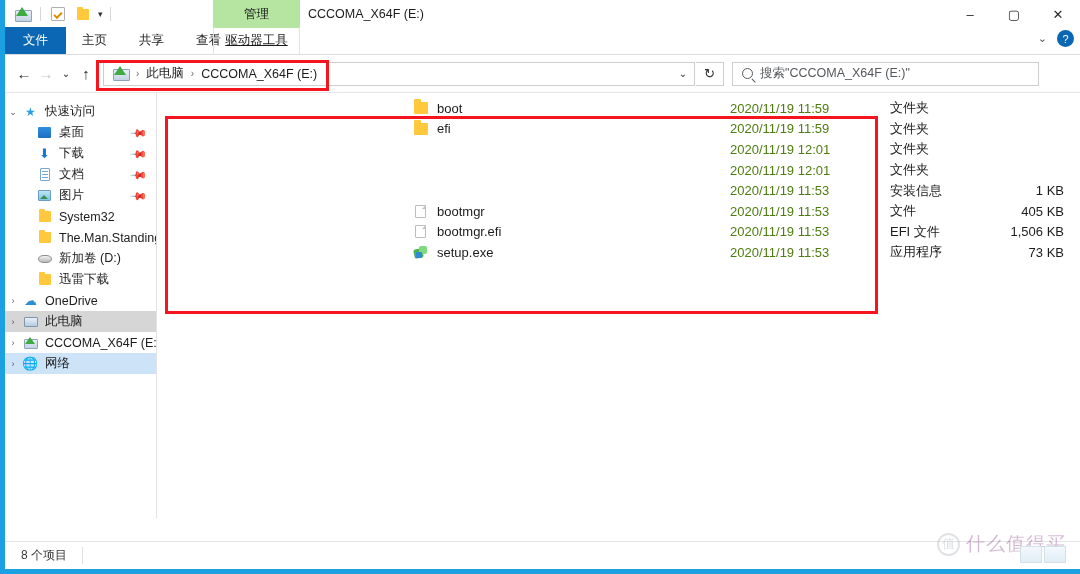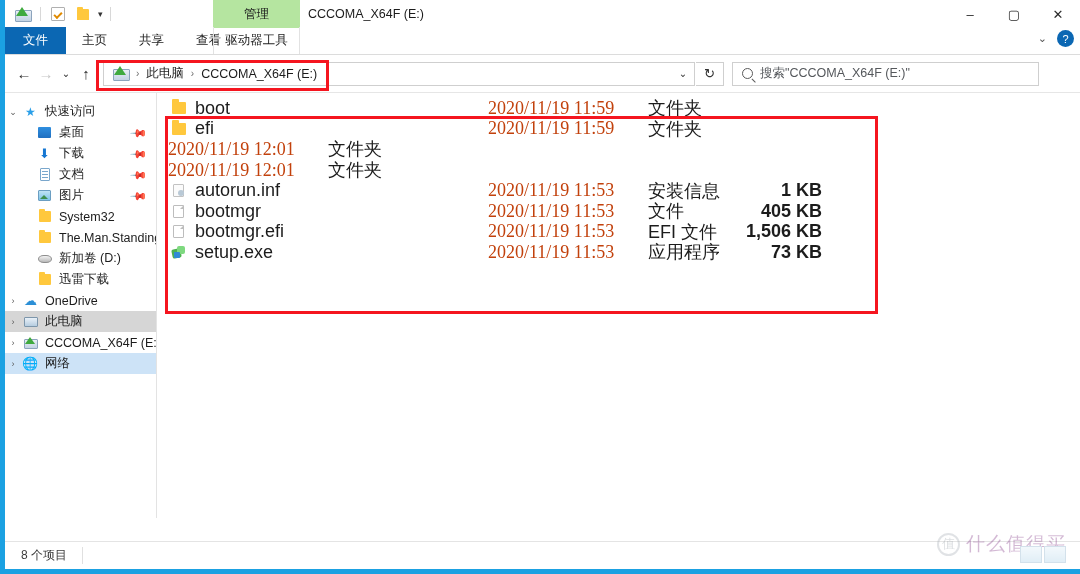--- a/index.html
+++ b/index.html
@@ -100,21 +100,21 @@
     height: 27px; padding: 0 16px;
     display: flex; align-items: center;
     font-size: 12.5px; color: #1c1c1c;
   }
   .rtab.file {
     background: #0b67b3; color: #ffffff;
     padding: 0 18px;
   }
   .rtab.ctx {
     position: absolute; left: 208px; width: 87px; padding: 0;
-    justify-content: center; border-left: 1px solid #e2e2e2; border-right:1px solid #e2e2e2;
+    justify-content: center; border-left: 1px solid #e2e2e2; border-right:1px solid #e2e2e2;text-decoration:underline;
   }
   .ribbon-right {
     position: absolute; right: 6px; top: 2px;
     display: flex; align-items: center; gap: 10px;
   }
   .chev-down { font-size: 11px; color: #555; }
   .help-btn {
     width: 17px; height: 17px; border-radius: 50%;
     background: #0b67b3; color: #fff;
     font-size: 11px; display: flex; align-items: center; justify-content: center;
@@ -245,27 +245,27 @@
   .col-name { width: 320px; }
   .col-date { width: 160px; }
   .col-type { width: 103px; }
   .col-size { width: 98px; }
   .col-pad  { width: 80px; border-right: none; }
   .sort-caret {
     position: absolute; left: 50%; top: -1px; font-size: 9px; color: #8a8a8a;
   }
   .row {
     display: flex; height: 20.6px; align-items: center;
-    font-size: 18px; color: #1c1c1c;
+    font-size: 13px; color: #1c1c1c; justify-content: flex-end;
   }
   .cell { height: 20.6px; display:flex; align-items:center; }
   .c-name { width: 320px; padding-left: 14px; gap: 9px; }
-  .c-date { width: 160px; padding-left: 11px; color:#c2410c;font-family:Liberation Serif, serif; }
+  .c-date { width: 160px; padding-left: 11px; color:#4d7c0f; }
   .c-type { width: 103px; padding-left: 11px; }
-  .c-size { width: 98px; padding-right: 16px; justify-content: flex-end; font-weight: bold; }
+  .c-size { width: 98px; padding-right: 16px; justify-content: flex-end; }
 
   .fi { width: 15px; flex: none; display:flex; align-items:center; justify-content:center; }
   .fi-folder { width:14px;height:12px;background:#ffc83d;border-radius:0 1px 1px 1px;position:relative; }
   .fi-folder:before{content:"";position:absolute;left:0;top:-3px;width:7px;height:3.5px;background:#ffc83d;border-radius:1px 1px 0 0;}
   .fi-inf {
     width:11px;height:13px;background:#fbfbfb;border:1px solid #c2c2c2;border-radius:1px;position:relative;
   }
   .fi-inf:after{content:"";position:absolute;right:-1px;bottom:0px;width:6px;height:6px;border-radius:50%;background:#b9c9d6;}
   .fi-file {
     width:11px;height:13px;background:#fff;border:1px solid #bdbdbd;border-radius:1px;position:relative;
@@ -524,26 +524,20 @@
             <span class="cell c-date">2020/11/19 12:01</span>
             <span class="cell c-type">文件夹</span>
             <span class="cell c-size"></span>
           </div>
           <div class="row">
             <span class="cell c-date">2020/11/19 12:01</span>
             <span class="cell c-type">文件夹</span>
             <span class="cell c-size"></span>
           </div>
           <div class="row">
-            <span class="cell c-name">
-              <span class="fi">
-                <span class="fi-inf"></span>
-              </span>
-              <span>autorun.inf</span>
-            </span>
             <span class="cell c-date">2020/11/19 11:53</span>
             <span class="cell c-type">安装信息</span>
             <span class="cell c-size">1 KB</span>
           </div>
           <div class="row">
             <span class="cell c-name">
               <span class="fi">
                 <span class="fi-file"></span>
               </span>
               <span>bootmgr</span>

